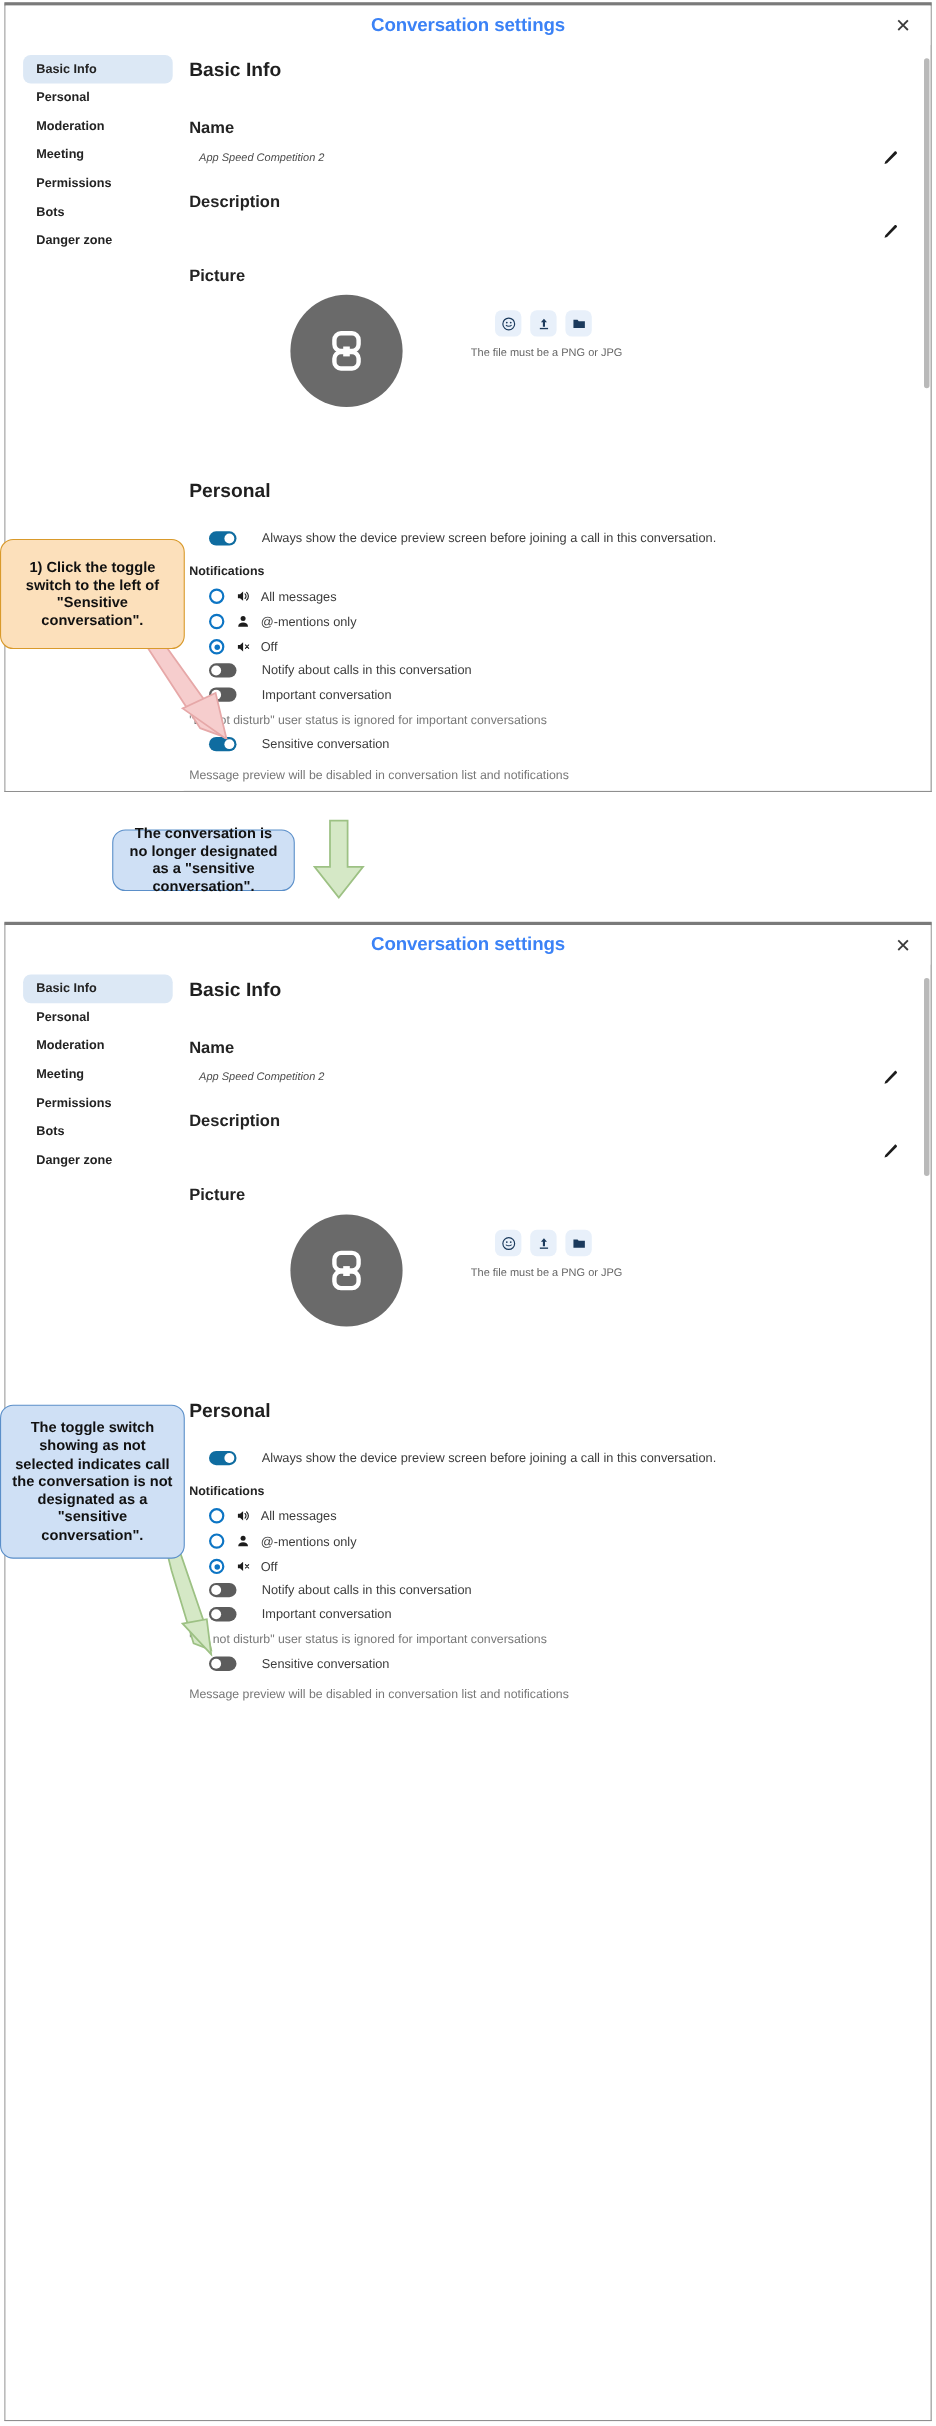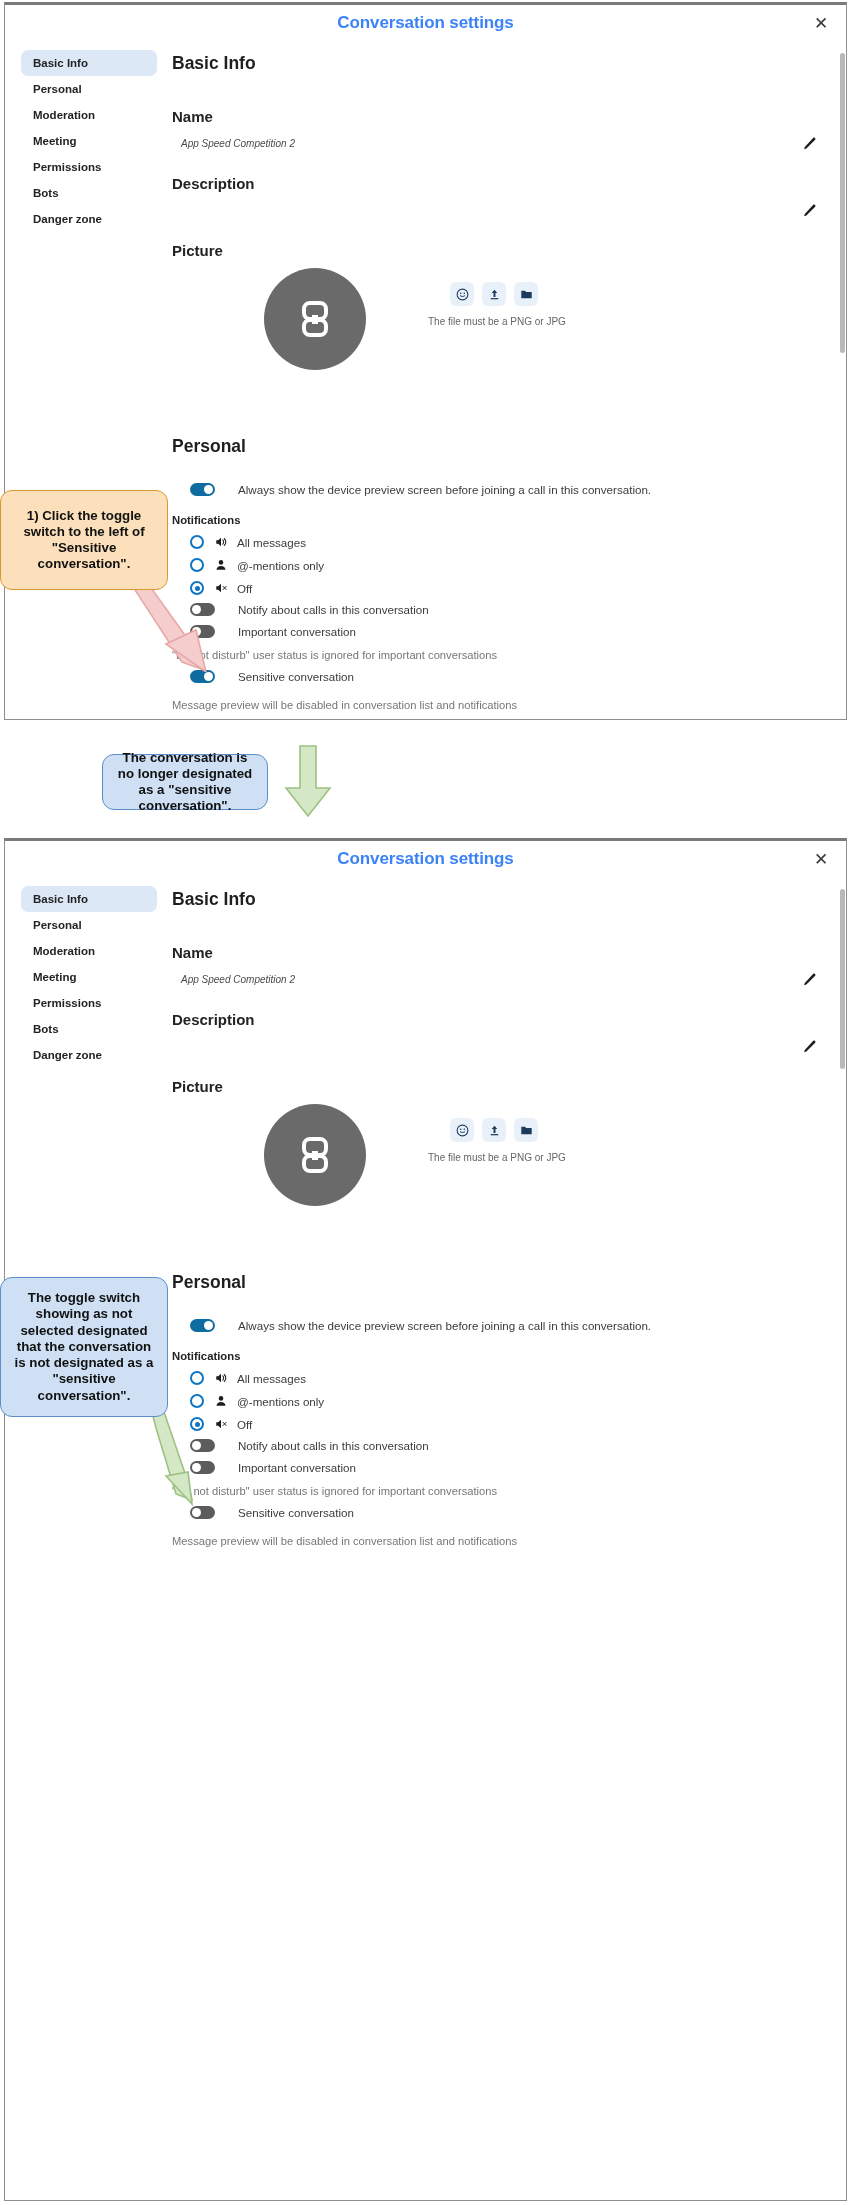--- a/index.html
+++ b/index.html
@@ -612,18 +612,18 @@
   <polygon points="16,2 34,12 97,100 104,118 82,110 22,18" fill="#f6cdcd" stroke="#e6a8a8" stroke-width="1.6"></polygon>
   <polygon points="66,92 106,120 96,78" fill="#f6cdcd" stroke="#e6a8a8" stroke-width="1.6"></polygon>
 </svg>
 
 <div class="callout blue" style="left:102px; top:754px; width:166px; height:56px;text-align:center;">The conversation is no longer designated as a "sensitive conversation".</div>
 
 <svg class="arrow-svg" style="left:280px; top:744px; width:56px; height:76px;" viewBox="0 0 56 76">
   <polygon points="20,2 36,2 36,44 50,44 28,72 6,44 20,44" fill="#d5e8c6" stroke="#9dc184" stroke-width="1.6"></polygon>
 </svg>
 
-<div class="callout blue" style="left:0px; top:1277px; width:168px; height:140px;">The toggle switch showing as not selected designated that the conversation is not designated as a "sensitive conversation".</div>
+<div class="callout blue" style="left:0px; top:1277px; width:168px; height:140px;">The toggle switch showing as not selected indicates call the conversation is not designated as a "sensitive conversation".</div>
 
 <svg class="arrow-svg" style="left:130px; top:1410px; width:80px; height:96px;" viewBox="0 0 80 96">
   <polygon points="22,2 34,2 58,72 62,90 46,84 26,18" fill="#d5e8c6" stroke="#9dc184" stroke-width="1.6"></polygon>
   <polygon points="36,66 62,94 58,62" fill="#d5e8c6" stroke="#9dc184" stroke-width="1.6"></polygon>
 </svg>
 
 </body></html>

